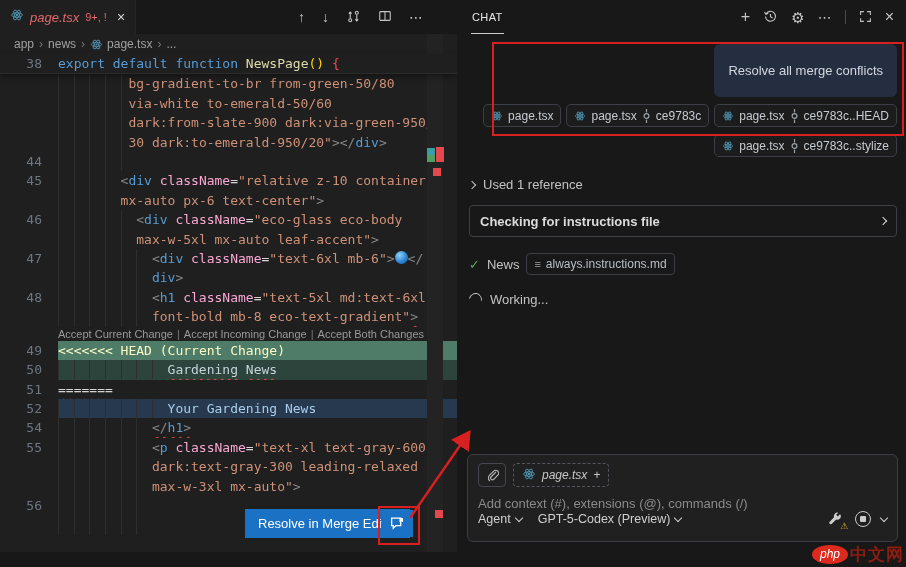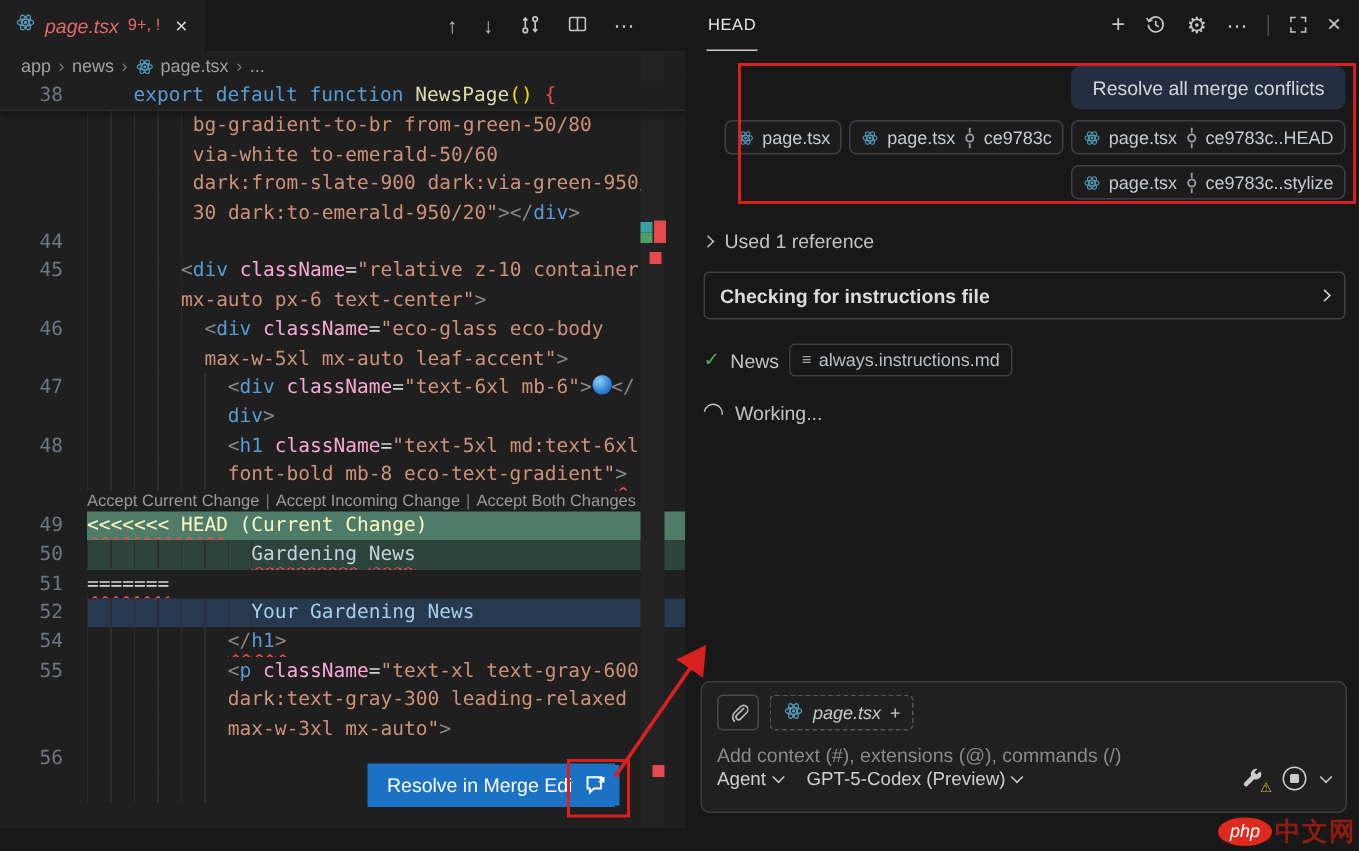--- a/index.html
+++ b/index.html
@@ -13,21 +13,21 @@
   .tab-title{font-style:italic;font-size:13px;color:#e4676b;}
   .tab-badge{font-size:11px;color:#e4676b;}
   .tab-close{color:#d6d6d6;font-size:14px;margin-left:4px;cursor:pointer;}
   .tab-actions{margin-left:auto;display:flex;align-items:center;gap:17px;margin-right:34px;color:#c5c5c5;}
   .tab-actions .ico{font-size:14px;line-height:1;}
   .breadcrumb{height:20px;display:flex;align-items:center;gap:5px;padding-left:14px;font-size:12px;color:#a0a0a0;background:#1f1f1f;}
   .breadcrumb .sep{color:#7a7a7a;font-size:12px;}
   .crumb{display:flex;align-items:center;gap:4px;}
 
   
-  .code-font{font-family:"DejaVu Sans Mono","Liberation Mono",monospace;font-size:13px;line-height:19.4px;gap:31px;}
+  .code-font{font-family:"DejaVu Sans Mono","Liberation Mono",monospace;font-size:13px;line-height:19.4px;}
   .sticky{display:flex;border-bottom:1px solid #2b2b2b;box-shadow:0 3px 5px rgba(0,0,0,.35);position:relative;z-index:3;background:#1f1f1f;}
   .coderow{display:flex;}
   .ln{width:58px;flex:0 0 58px;text-align:right;padding-right:16px;box-sizing:border-box;color:#6e7681;user-select:none;}
   .rc{flex:1;white-space:pre;overflow:hidden;}
   .ind{display:inline-block;height:19.4px;vertical-align:top;
        background-image:repeating-linear-gradient(to right,#2e2e2e 0 1px,transparent 1px 2ch);}
   .bg-ch .rc{background:#4e7c69;}
   .bg-cb .rc{background:#2c443b;}
   .bg-ib .rc{background:#26394e;}
   .bg-ih .rc{background:#3e6da4;}
@@ -56,21 +56,21 @@
   
   .chat-pane{position:absolute;left:457px;top:0;width:449px;height:567px;background:#181818;}
   .chat-header{height:34px;display:flex;align-items:center;}
   .chat-tab{height:33px;display:flex;align-items:center;margin-left:14px;padding:0 1px;
             font-size:11px;letter-spacing:.4px;color:#e7e7e7;border-bottom:1px solid #cccccc;}
   .chat-actions{margin-left:auto;display:flex;align-items:center;gap:13px;margin-right:12px;color:#c5c5c5;}
   .chat-actions .ico{font-size:14px;line-height:1;}
   .vsep{width:1px;height:14px;background:#4a4a4a;}
   .chat-body{padding:0 9px 0 12px;}
   .bubble-wrap{display:flex;justify-content:flex-end;margin-top:10px;}
-  .bubble{background:#252e40;border-radius:6px;padding:7px 14px;font-size:13px;color:#d2d7de;}
+  .bubble{background:#252e40;border-radius:6px;padding:19px 14px;font-size:13px;color:#d2d7de;}
   .chips-row{display:flex;justify-content:flex-end;gap:5px;margin-top:7px;}
   .chip{display:flex;align-items:center;gap:5px;height:21px;padding:0 7px;border:1px solid #3e3e46;
         border-radius:5px;font-size:12px;color:#c6cbd2;background:rgba(255,255,255,0.02);}
   .used-ref{display:flex;align-items:center;gap:8px;margin-top:20px;font-size:13px;color:#c3c3c3;}
   .tool-box{display:flex;align-items:center;margin-top:13px;height:30px;border:1px solid #3f3f46;
             border-radius:4px;padding:0 10px;font-size:13px;font-weight:bold;color:#dcdcdc;}
   .tool-box .chev{margin-left:auto;}
   .read-row{display:flex;align-items:center;gap:7px;margin-top:16px;font-size:13px;color:#c3c3c3;}
   .check{color:#57ab5a;font-size:13px;}
   .file-chip{display:flex;align-items:center;gap:5px;height:20px;padding:0 7px;border:1px solid #3d3d44;
@@ -296,21 +296,21 @@
       <svg width="17" height="17" viewBox="0 0 16 16" fill="none" stroke="#ffffff" stroke-width="1.2">
         <path d="M2.5 3h8.5v7H6.5l-2.5 2.5V10H2.5z"></path>
         <path d="M12.5 6.5v-3h-3M12.5 3.5L9.8 6.2" stroke-width="1.3"></path>
       </svg>
     </div>
 
   </div>
 
   <div class="chat-pane">
     <div class="chat-header">
-      <span class="chat-tab">HEAD</span>
+      <span class="chat-tab">CHAT</span>
       <div class="chat-actions">
         <span class="ico" style="font-size:16px;">+</span>
         <span class="ico"><svg width="15" height="15" viewBox="0 0 16 16" fill="none" stroke="#c5c5c5" stroke-width="1.2">
               <path d="M3.2 5.5A5.3 5.3 0 1 1 2.7 8"></path>
               <path d="M1.6 3.2l1.5 2.5 2.6-1.2" stroke-width="1.1"></path>
               <path d="M8 5.2v3l2.2 1.3"></path>
             </svg></span>
         <span class="ico" style="font-size:15px;">⚙</span>
         <span class="ico">⋯</span>
         <span class="vsep"></span>

